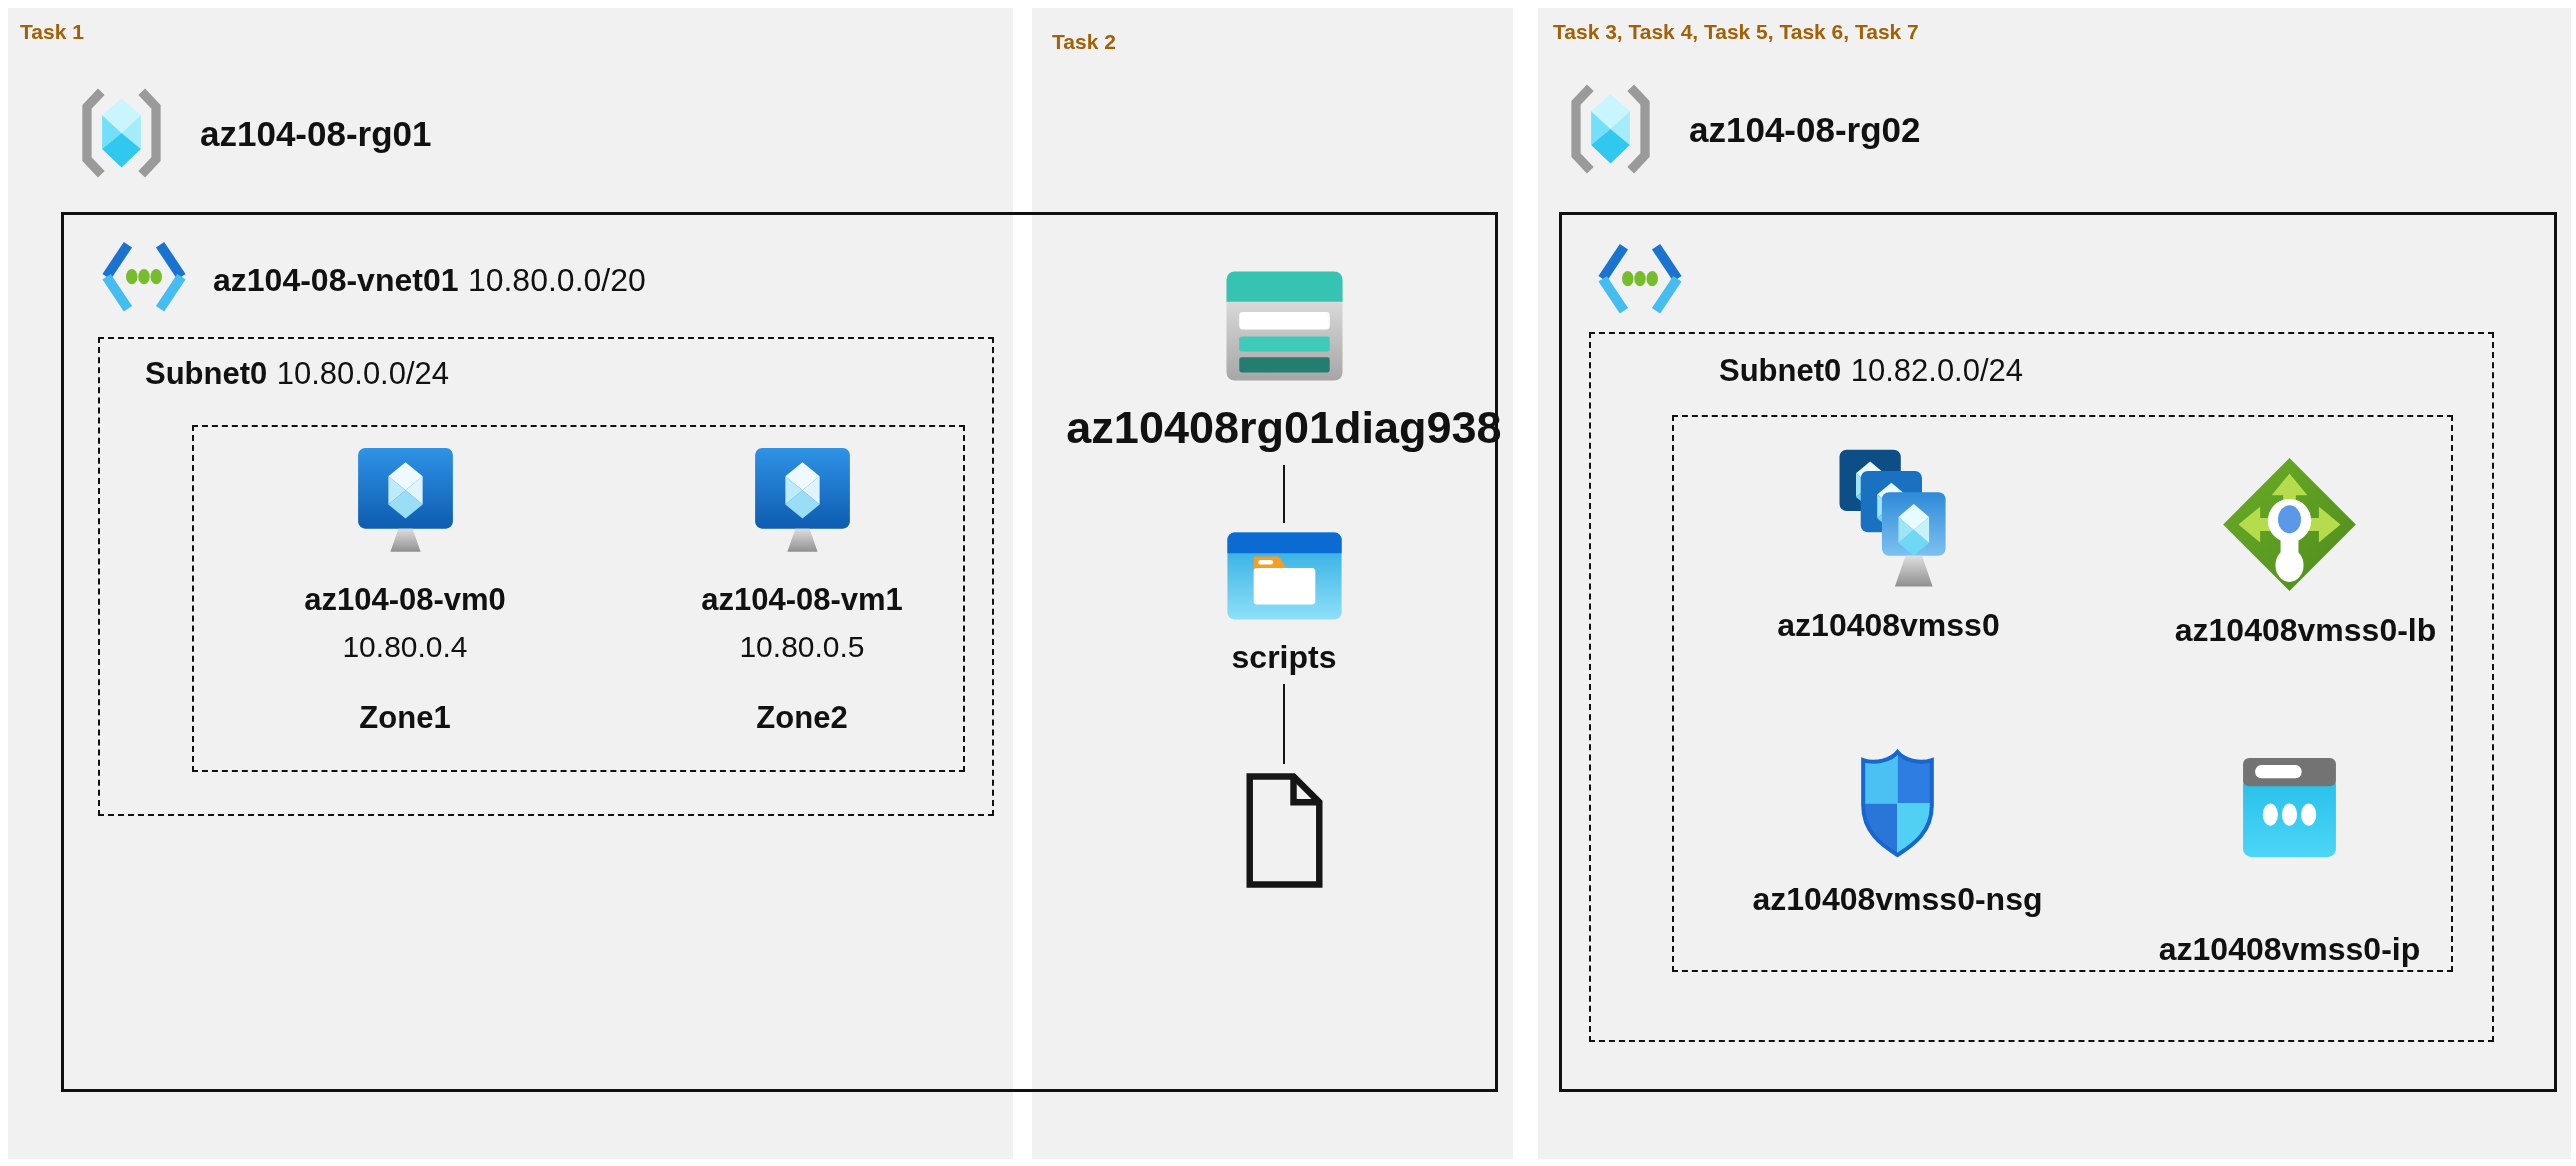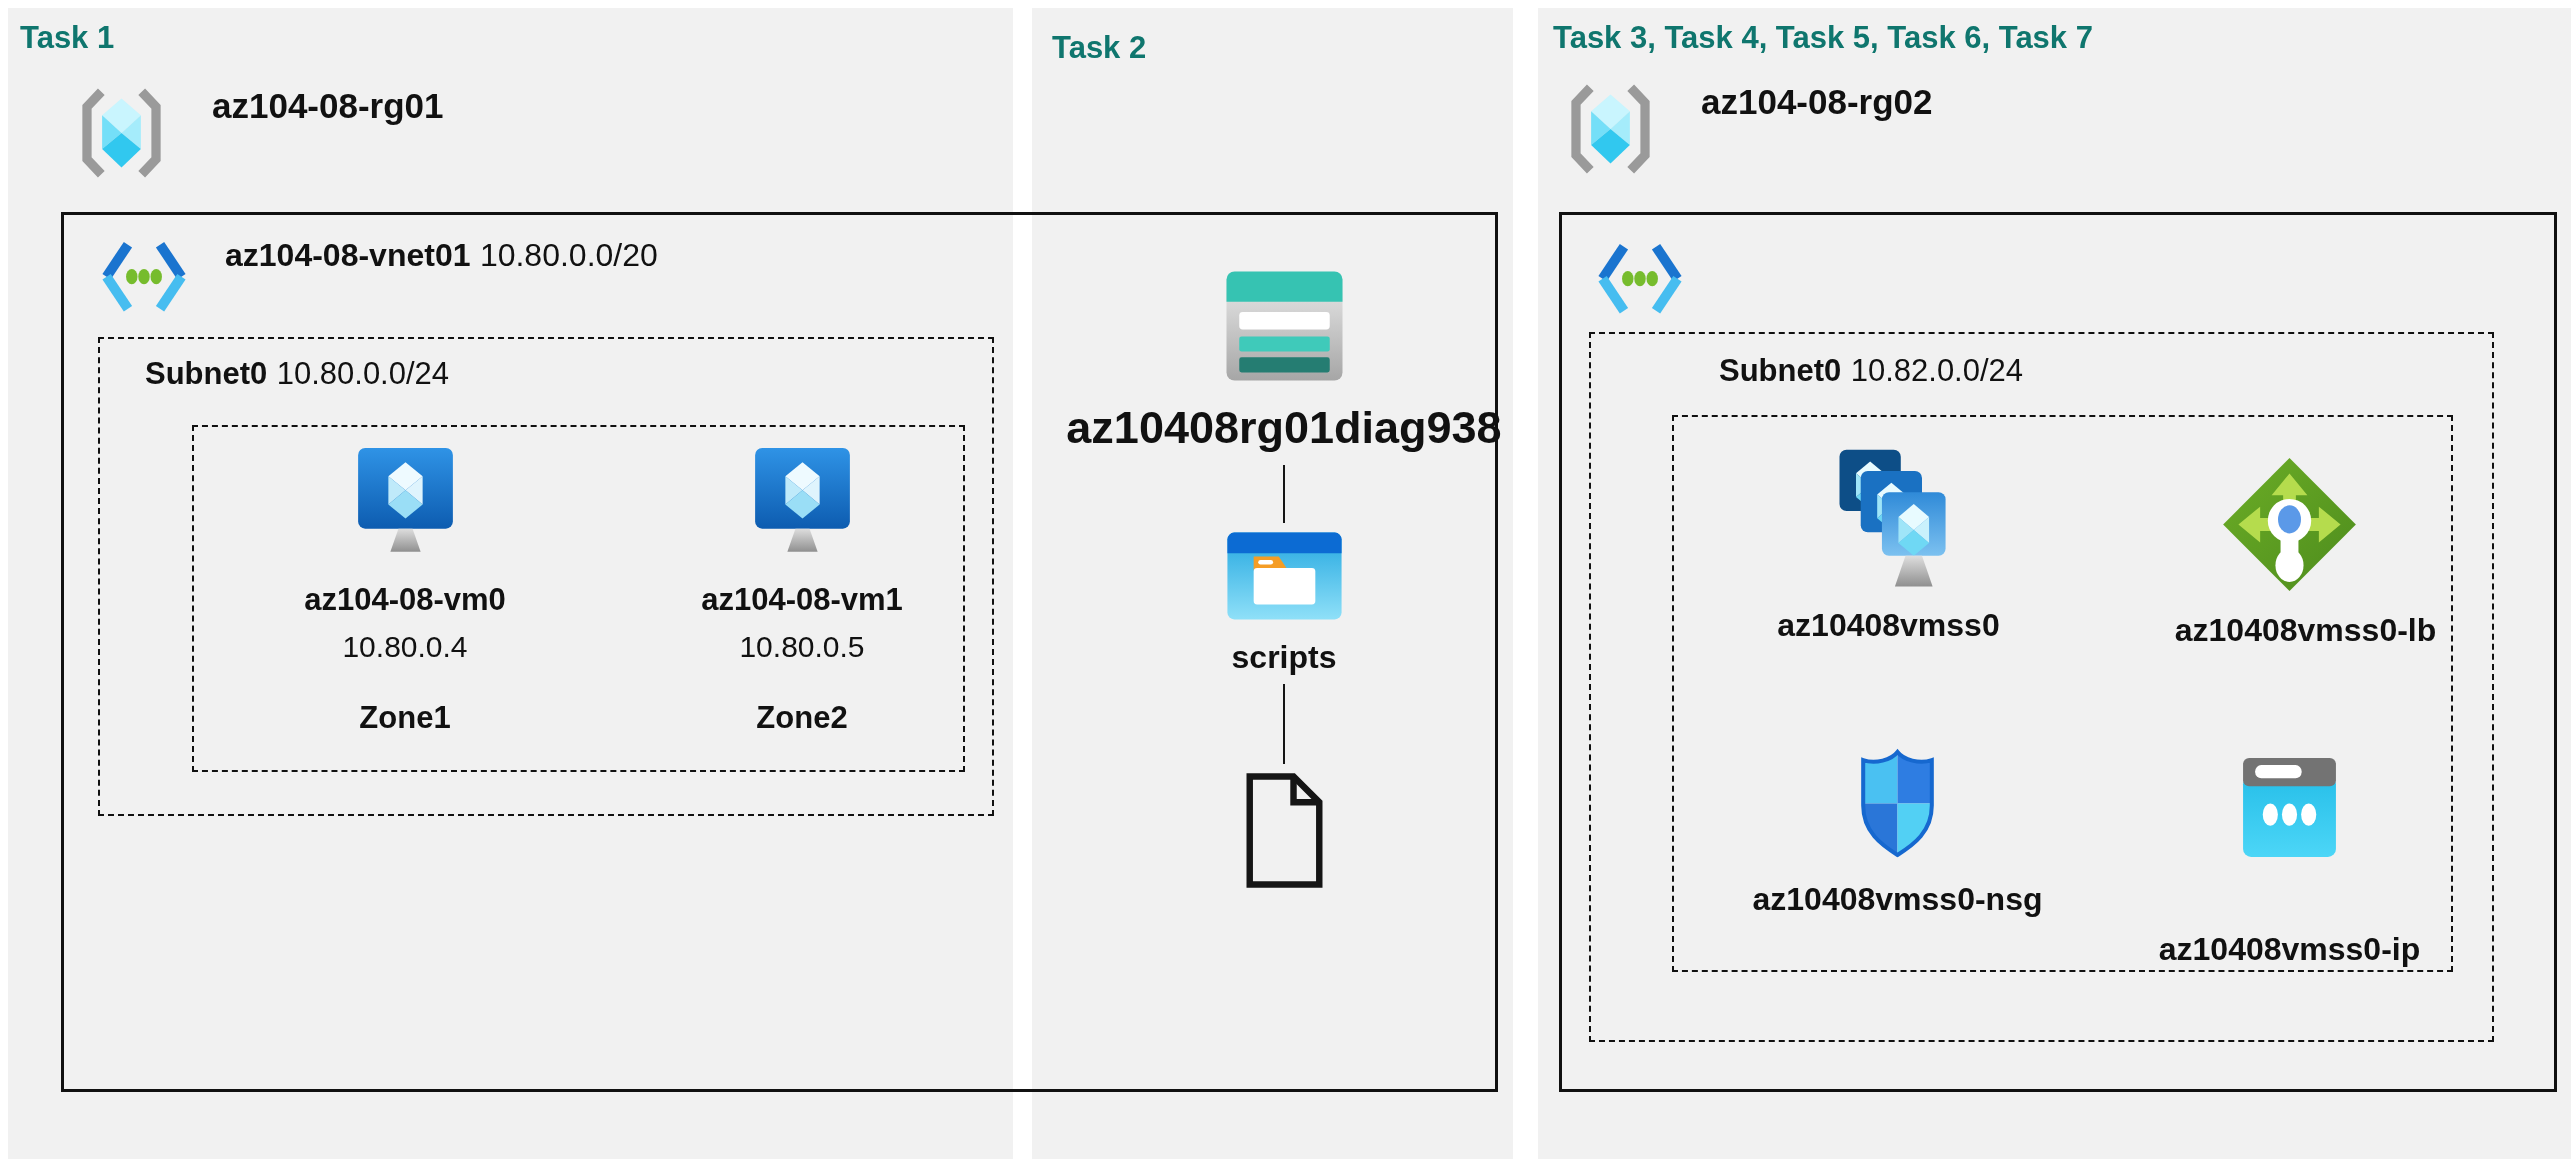--- a/index.html
+++ b/index.html
@@ -1,33 +1,33 @@
 <!DOCTYPE html>
 <html style="font-size:10.8px"><head>
 <meta charset="utf-8">
 <style>
   html,body{margin:0;padding:0;background:#ffffff;}
   body{width:2576px;height:1166px;position:relative;font-family:"Liberation Sans",sans-serif;color:#111;}
   .panel{position:absolute;top:8px;height:1151px;background:#f1f1f1;}
   #p1{left:8px;width:1005px;}
   #p2{left:1032px;width:481px;}
   #p3{left:1538px;width:1033px;}
-  .task-title{position:absolute;top:20px;font-size:31px;font-weight:700;color:#0f766e;white-space:nowrap;}
+  .task-title{position:absolute;top:20px;font-size:21px;font-weight:700;color:#a16207;white-space:nowrap;}
   #t1{left:20px;}
   #t2{left:1052px;top:30px;}
   #t3{left:1553px;}
   .solid-box{position:absolute;border:3.4px solid #111;}
   #boxA{left:61px;top:212px;width:1431px;height:874px;}
   #boxB{left:1559px;top:212px;width:992px;height:874px;}
   .dashed-box{position:absolute;border:2.7px dashed #111;}
   #sub1{left:98px;top:337px;width:892px;height:475px;}
   #sub3{left:1589px;top:332px;width:901px;height:706px;}
   #inner1{left:192px;top:425px;width:769px;height:343px;}
   #inner3{left:1672px;top:415px;width:777px;height:553px;}
-  .icon-row{position:absolute;display:flex;align-items:flex-start;gap:12px;}
+  .icon-row{position:absolute;display:flex;align-items:center;}
   #rg1{left:71px;top:86px;}
   #rg2{left:1560px;top:82px;}
   #vnetrow1{left:94px;top:237px;}
   #vnetrow3{left:1590px;top:239px;}
   .rg-label{font-size:35px;font-weight:700;margin-left:28px;white-space:nowrap;}
   .vnet-label{font-size:32px;margin-left:19px;white-space:nowrap;}
   .subnet-label{position:absolute;font-size:31px;white-space:nowrap;}
   #sublab1{left:145px;top:356px;}
   #sublab3{left:1687px;top:353px;margin-left:32px;}
   .b{font-weight:700;}

